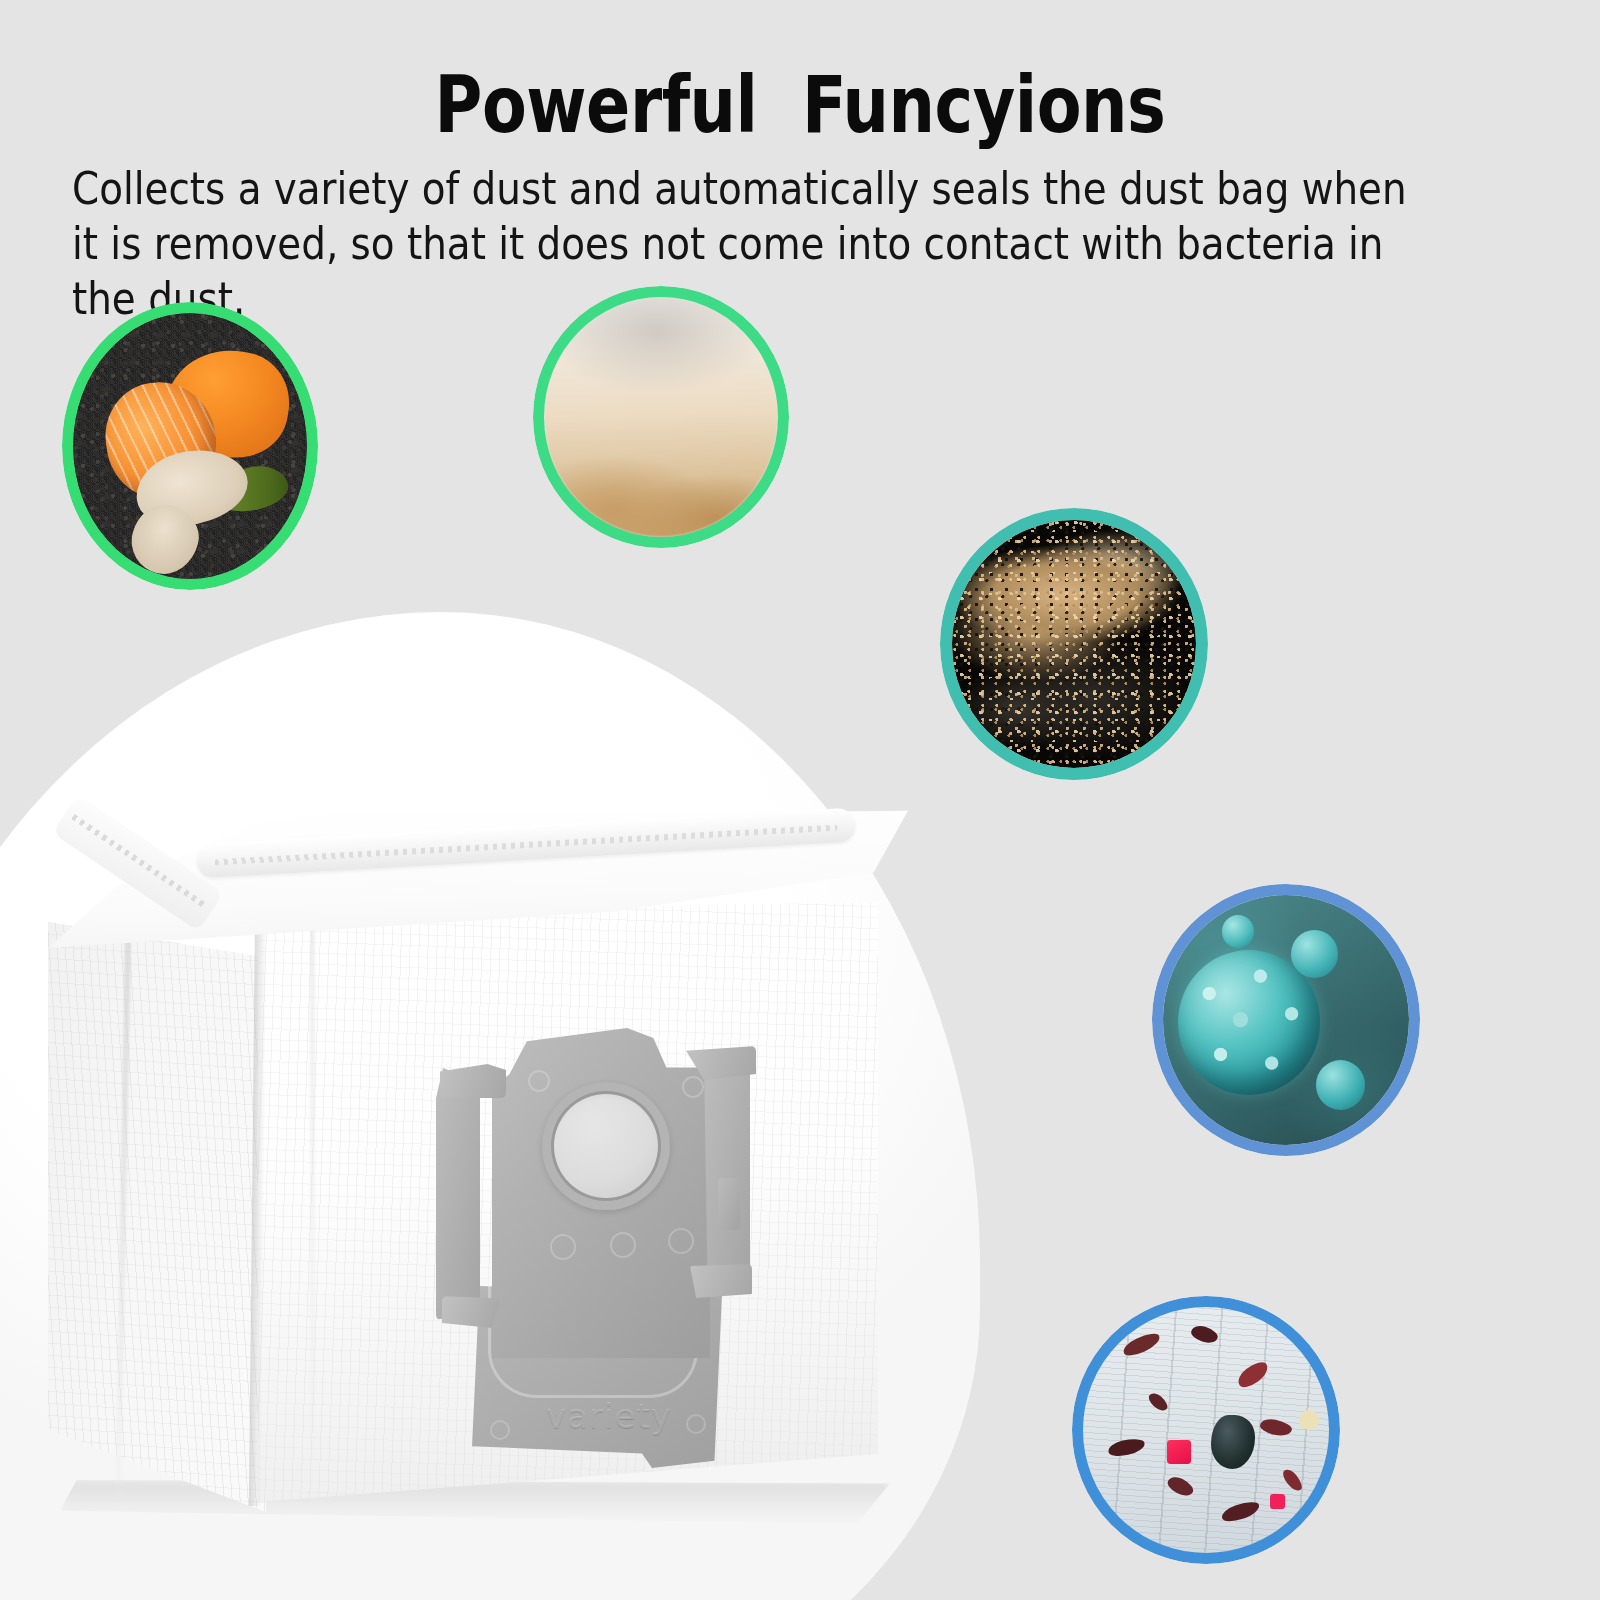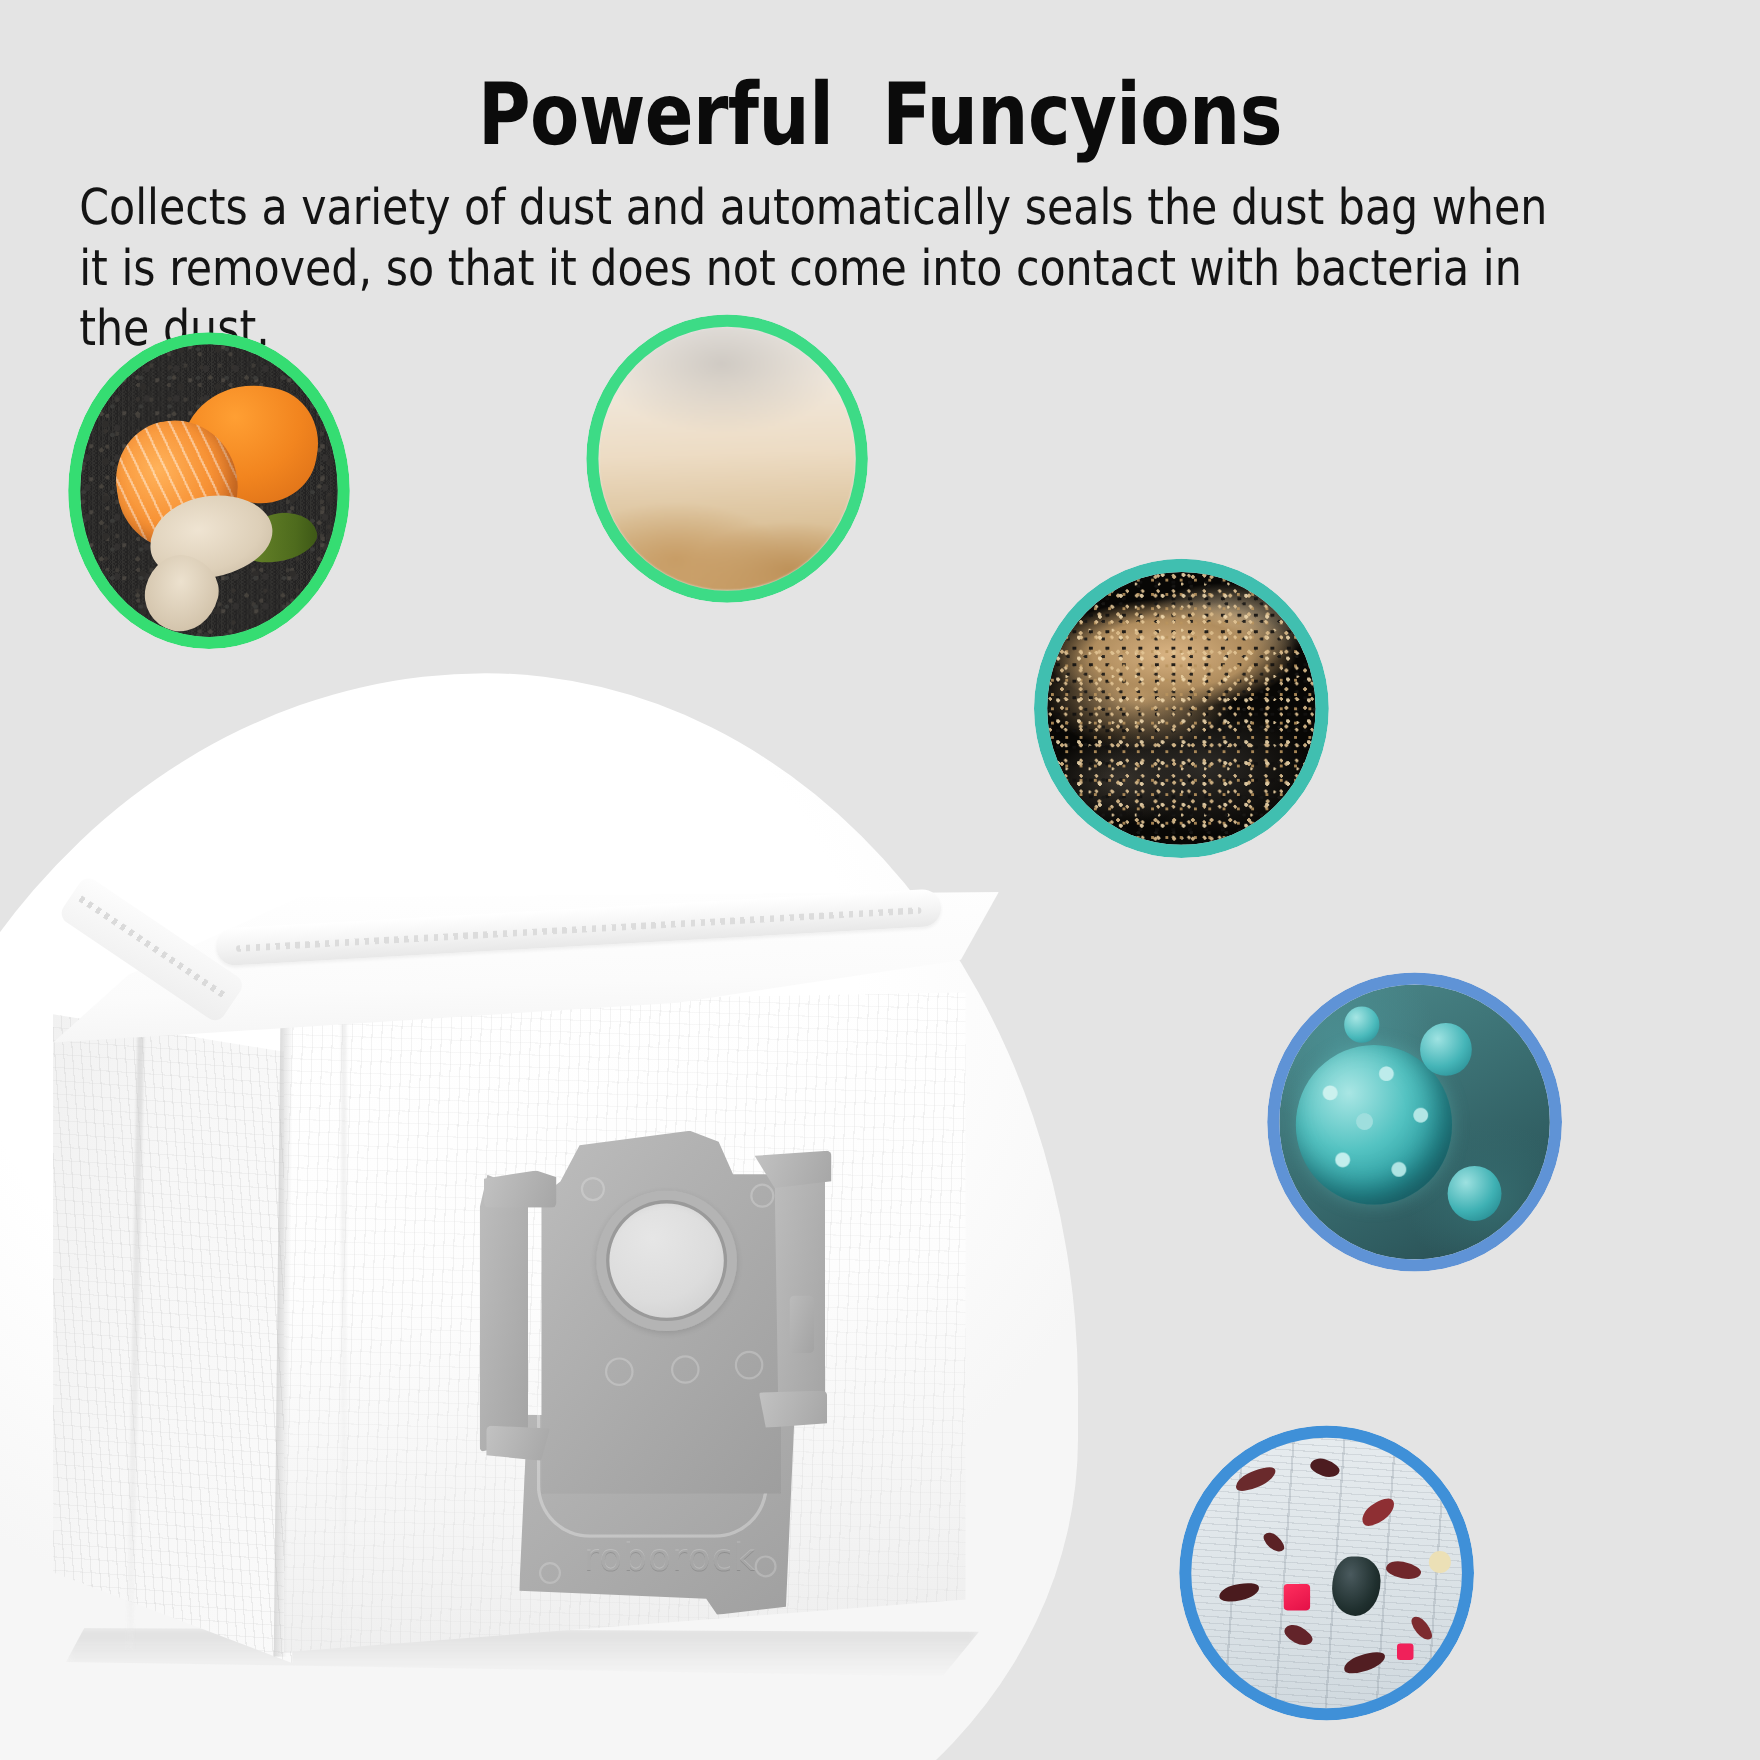--- a/index.html
+++ b/index.html
@@ -440,18 +440,18 @@
     <div class="collar-tab"></div>
 
     <div class="collar-port"></div>
 
     <span class="dimple p1"></span>
     <span class="dimple p2"></span>
     <span class="dimple p3"></span>
     <span class="dimple p4"></span>
     <span class="dimple p5"></span>
 
-    <div class="brandmark">roborock</div>
+    <div class="brandmark">variety</div>
 
     <span class="collar-dot c1"></span>
     <span class="collar-dot c2"></span>
   </div>
 </div>
 
 </body></html>

